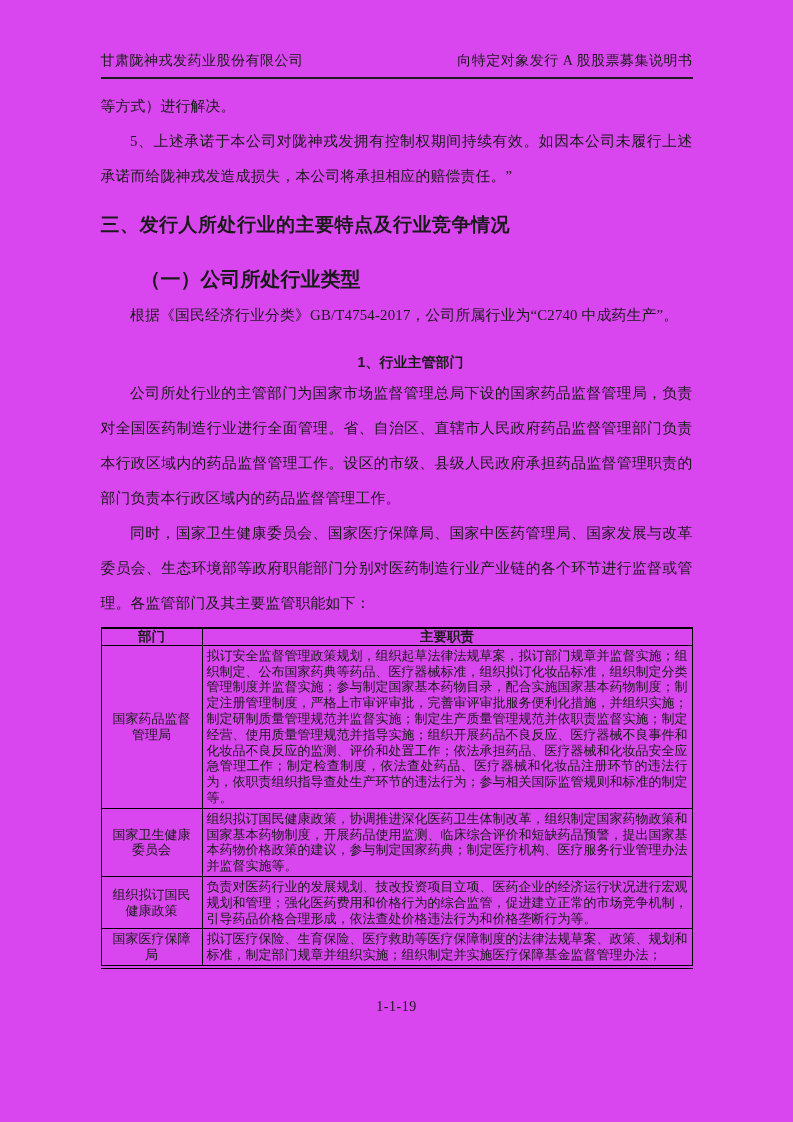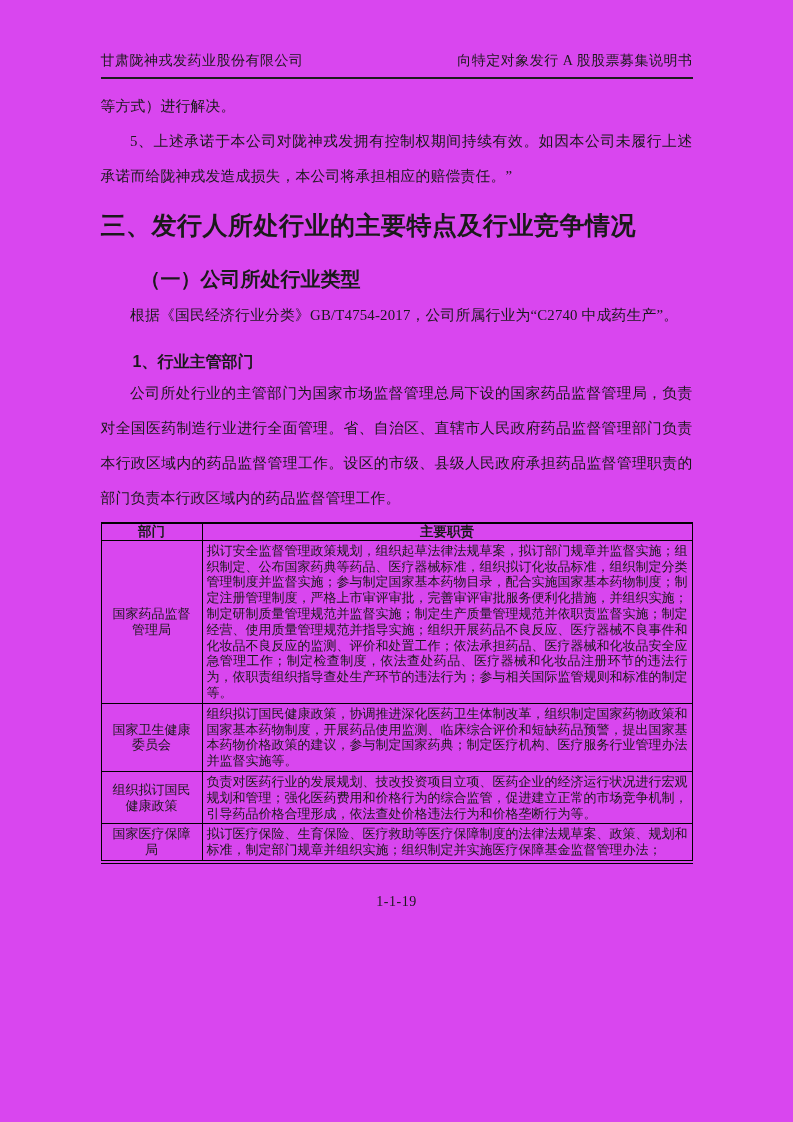--- a/index.html
+++ b/index.html
@@ -39,41 +39,42 @@
     line-height: 35px;
     text-align: justify;
     margin: 0;
     letter-spacing: 0.2px;
   }
   .indent { text-indent: 2em; }
   .p-first { margin-top: 10px; }
   .h-level1 {
     font-family: "Liberation Sans", "DejaVu Sans", sans-serif;
     font-weight: bold;
-    font-size: 25px;
+    font-size: 19px;
     margin: 18px 0 0 0;
     line-height: 26px;
     letter-spacing: 0.5px;
   }
   .h-level2 {
     font-family: "Liberation Sans", "DejaVu Sans", sans-serif;
     font-weight: bold;
     font-size: 20px;
     margin: 30px 0 0 0;
     line-height: 22px;
     text-indent: 2em;
   }
   .h-level2.tight { margin-top: 8px; }
   .h-level3 {
     font-family: "Liberation Sans", "DejaVu Sans", sans-serif;
     font-weight: bold;
-    font-size: 16px;
+    font-size: 14px;
     margin: 18px 0 0 0;
     line-height: 22px;
     text-indent: 2em;
+    text-align: center;
   }
   
   .reg-table {
     width: 100%;
     border-collapse: collapse;
     margin-top: 6px;
     border-top: 2.5px solid #000;
     border-bottom: 4px double #000;
     border-left: 1.5px solid #000;
     border-right: 1.5px solid #000;
@@ -123,20 +124,21 @@
     <p class="para indent">5、上述承诺于本公司对陇神戎发拥有控制权期间持续有效。如因本公司未履行上述承诺而给陇神戎发造成损失，本公司将承担相应的赔偿责任。”</p>
 
     <h1 class="h-level1">三、发行人所处行业的主要特点及行业竞争情况</h1>
 
     <h2 class="h-level2">（一）公司所处行业类型</h2>
     <p class="para indent" style="margin-top:8px;">根据《国民经济行业分类》GB/T4754-2017，公司所属行业为“C2740 中成药生产”。</p>
 
     <h3 class="h-level3">1、行业主管部门</h3>
 
     <p class="para indent" style="margin-top:3px;">公司所处行业的主管部门为国家市场监督管理总局下设的国家药品监督管理局，负责对全国医药制造行业进行全面管理。省、自治区、直辖市人民政府药品监督管理部门负责本行政区域内的药品监督管理工作。设区的市级、县级人民政府承担药品监督管理职责的部门负责本行政区域内的药品监督管理工作。</p>
+    <p class="para indent">同时，国家卫生健康委员会、国家医疗保障局、国家中医药管理局、国家发展与改革委员会、生态环境部等政府职能部门分别对医药制造行业产业链的各个环节进行监督或管理。各监管部门及其主要监管职能如下：</p>
 
     <table class="reg-table">
       <thead>
         <tr>
           <th>部门</th>
           <th>主要职责</th>
         </tr>
       </thead>
       <tbody>
         <tr>

